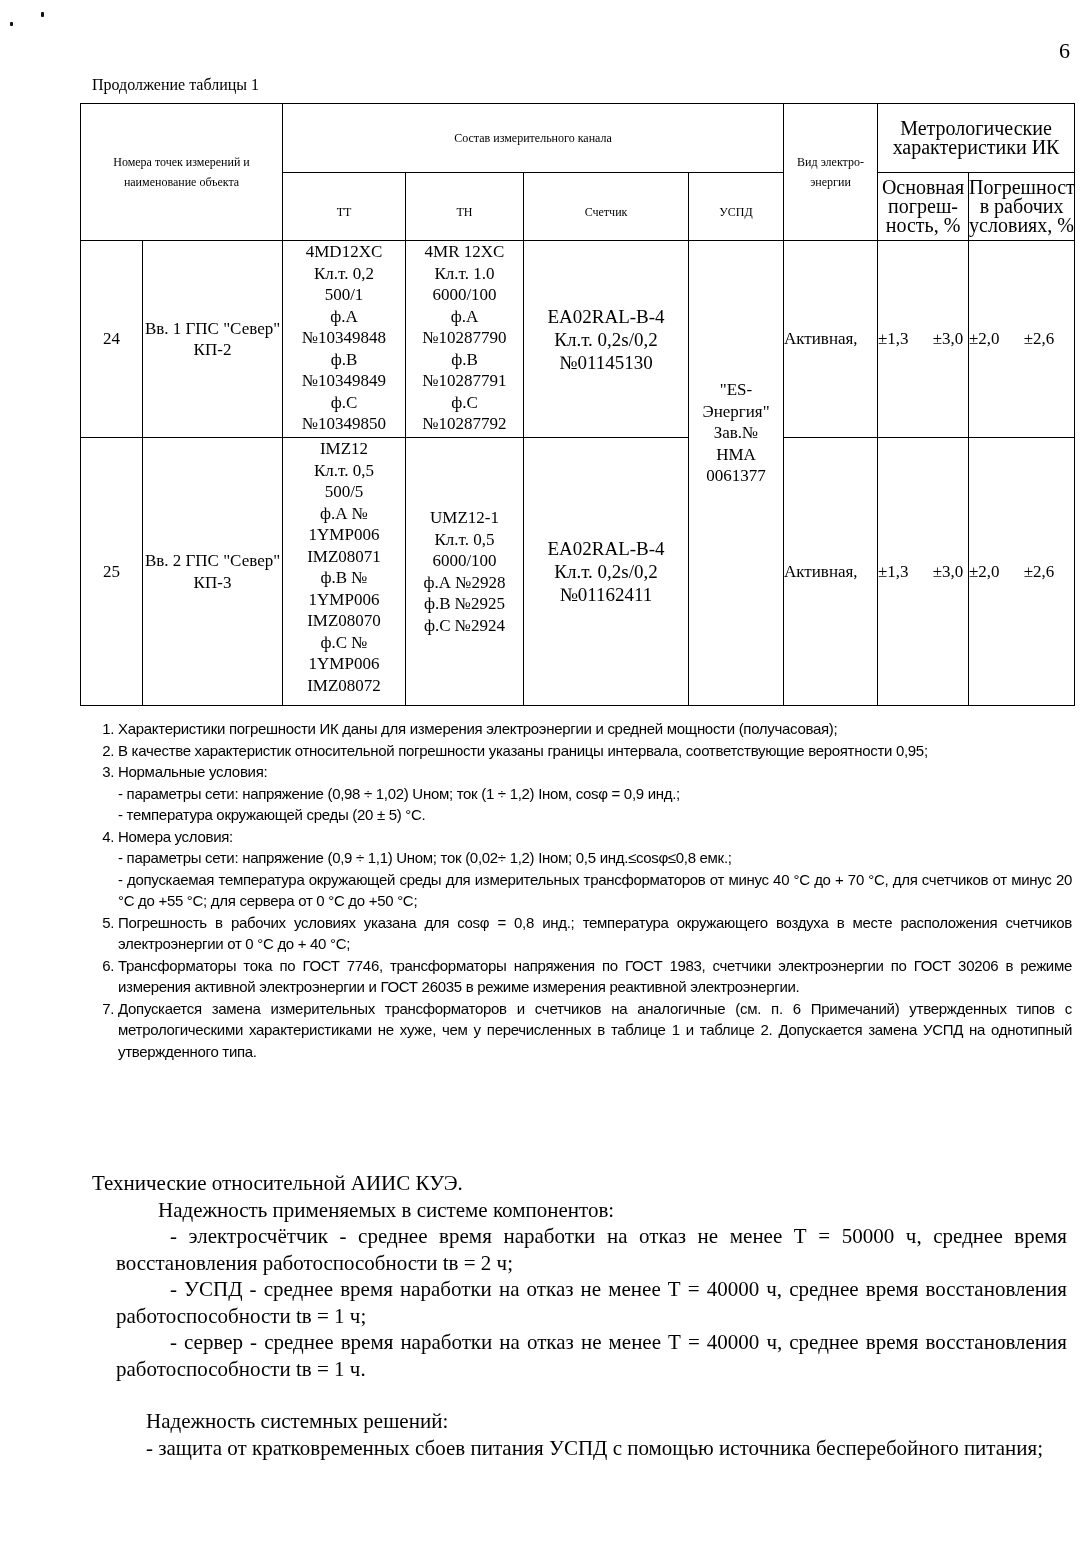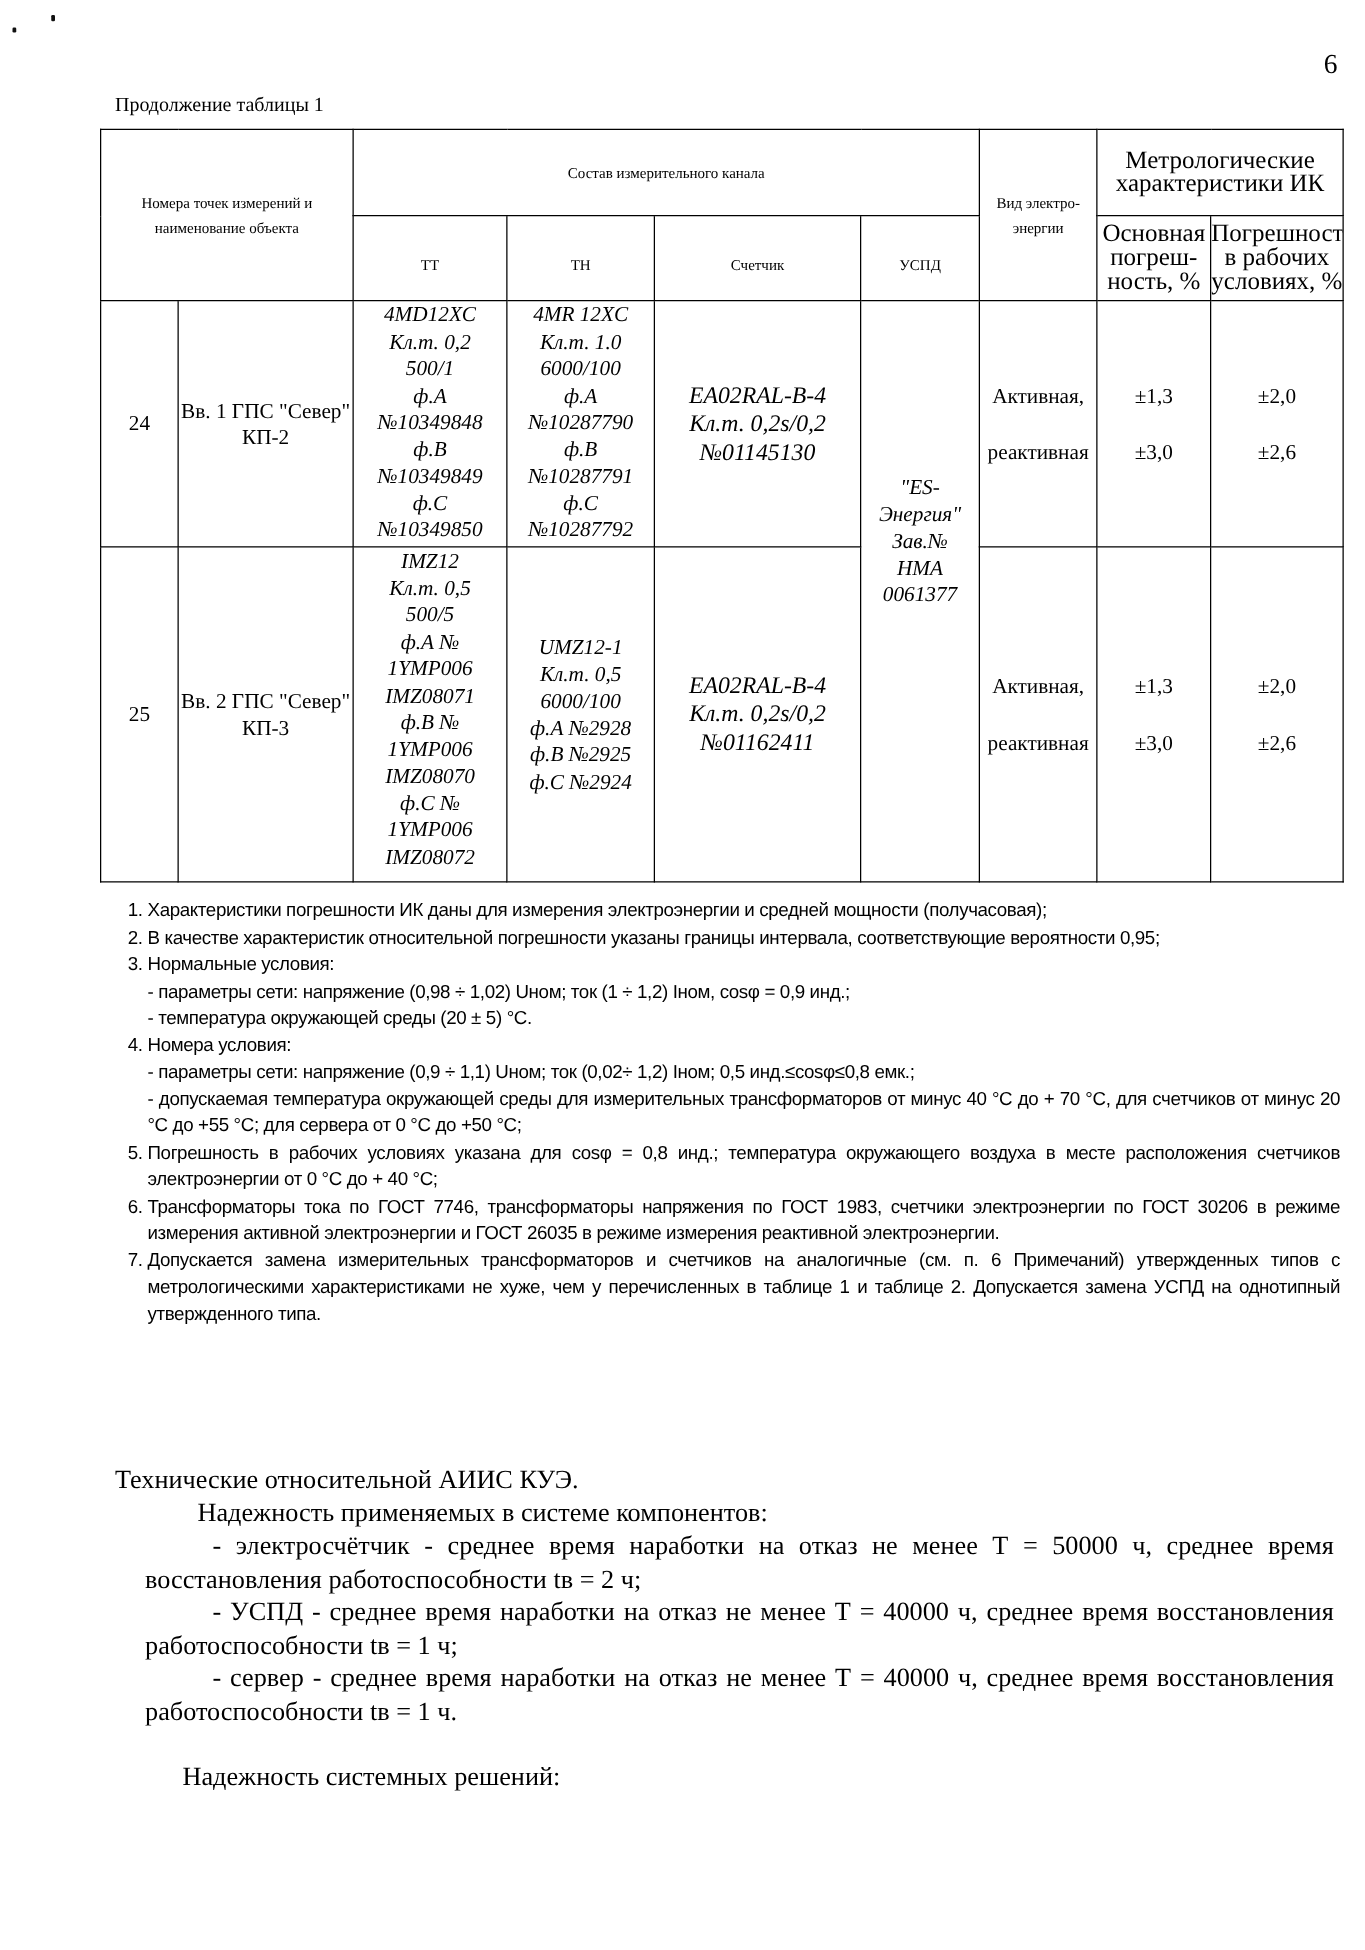--- a/index.html
+++ b/index.html
@@ -14,23 +14,23 @@
       position: absolute; left: 80px; top: 103px; width: 994px;
       border-collapse: collapse; table-layout: fixed;
       font-size: 17px; line-height: 21.5px;
     }
     table.main td, table.main th {
       border: 1.5px solid #000; text-align: center; vertical-align: middle;
       padding: 0; font-weight: normal; overflow: hidden;
     }
     .hdr-b { font-weight: bold; font-size: 12px; line-height: 20px; }
     .hdr-sm { font-size: 20px; line-height: 19px; font-weight: bold; }
-    .cell-lines div { white-space: nowrap; font-style: italic; }
+    .cell-lines div { white-space: nowrap; }
     .cell-tt { vertical-align: top !important; }
-    .vals { display: flex; flex-direction: column; gap: 24px; justify-content: flex-end; }
+    .vals { display: flex; flex-direction: row; gap: 24px; }
     .notes { position: absolute; left: 92px; top: 718px; width: 980px;
       font-family: "Liberation Sans", sans-serif; font-size: 15px; line-height: 21.5px; letter-spacing: -0.3px; }
     .notes .title { font-weight: bold; }
     .notes ol { margin: 0; padding-left: 26px; }
     .notes li { text-align: justify; }
     .notes .sub { padding-left: 0; }
     .tech { position: absolute; left: 92px; top: 1170px; width: 975px; font-size: 21px; line-height: 26.5px; }
     .tech p { margin: 0; text-align: justify; }
     .ind1 { text-indent: 66px; }
     .ind2 { text-indent: 54px; padding-left: 24px; }
@@ -203,13 +203,14 @@
 </div>
 
 <div class="tech">
   <p>Технические относительной АИИС КУЭ.</p>
   <p class="ind1">Надежность применяемых в системе компонентов:</p>
   <p class="ind2">- электросчётчик - среднее время наработки на отказ не менее Т = 50000 ч, среднее время восстановления работоспособности tв = 2 ч;</p>
   <p class="ind2">- УСПД - среднее время наработки на отказ не менее Т = 40000 ч, среднее время восстановления работоспособности tв = 1 ч;</p>
   <p class="ind2">- сервер - среднее время наработки на отказ не менее Т = 40000 ч, среднее время восстановления работоспособности tв = 1 ч.</p>
   <div class="gap"></div>
   <p class="ind1" style="text-indent:54px">Надежность системных решений:</p>
+  <p style="text-indent:54px">- защита от кратковременных сбоев питания УСПД с помощью источника бесперебойного питания;</p>
 </div>
 
 </body></html>

